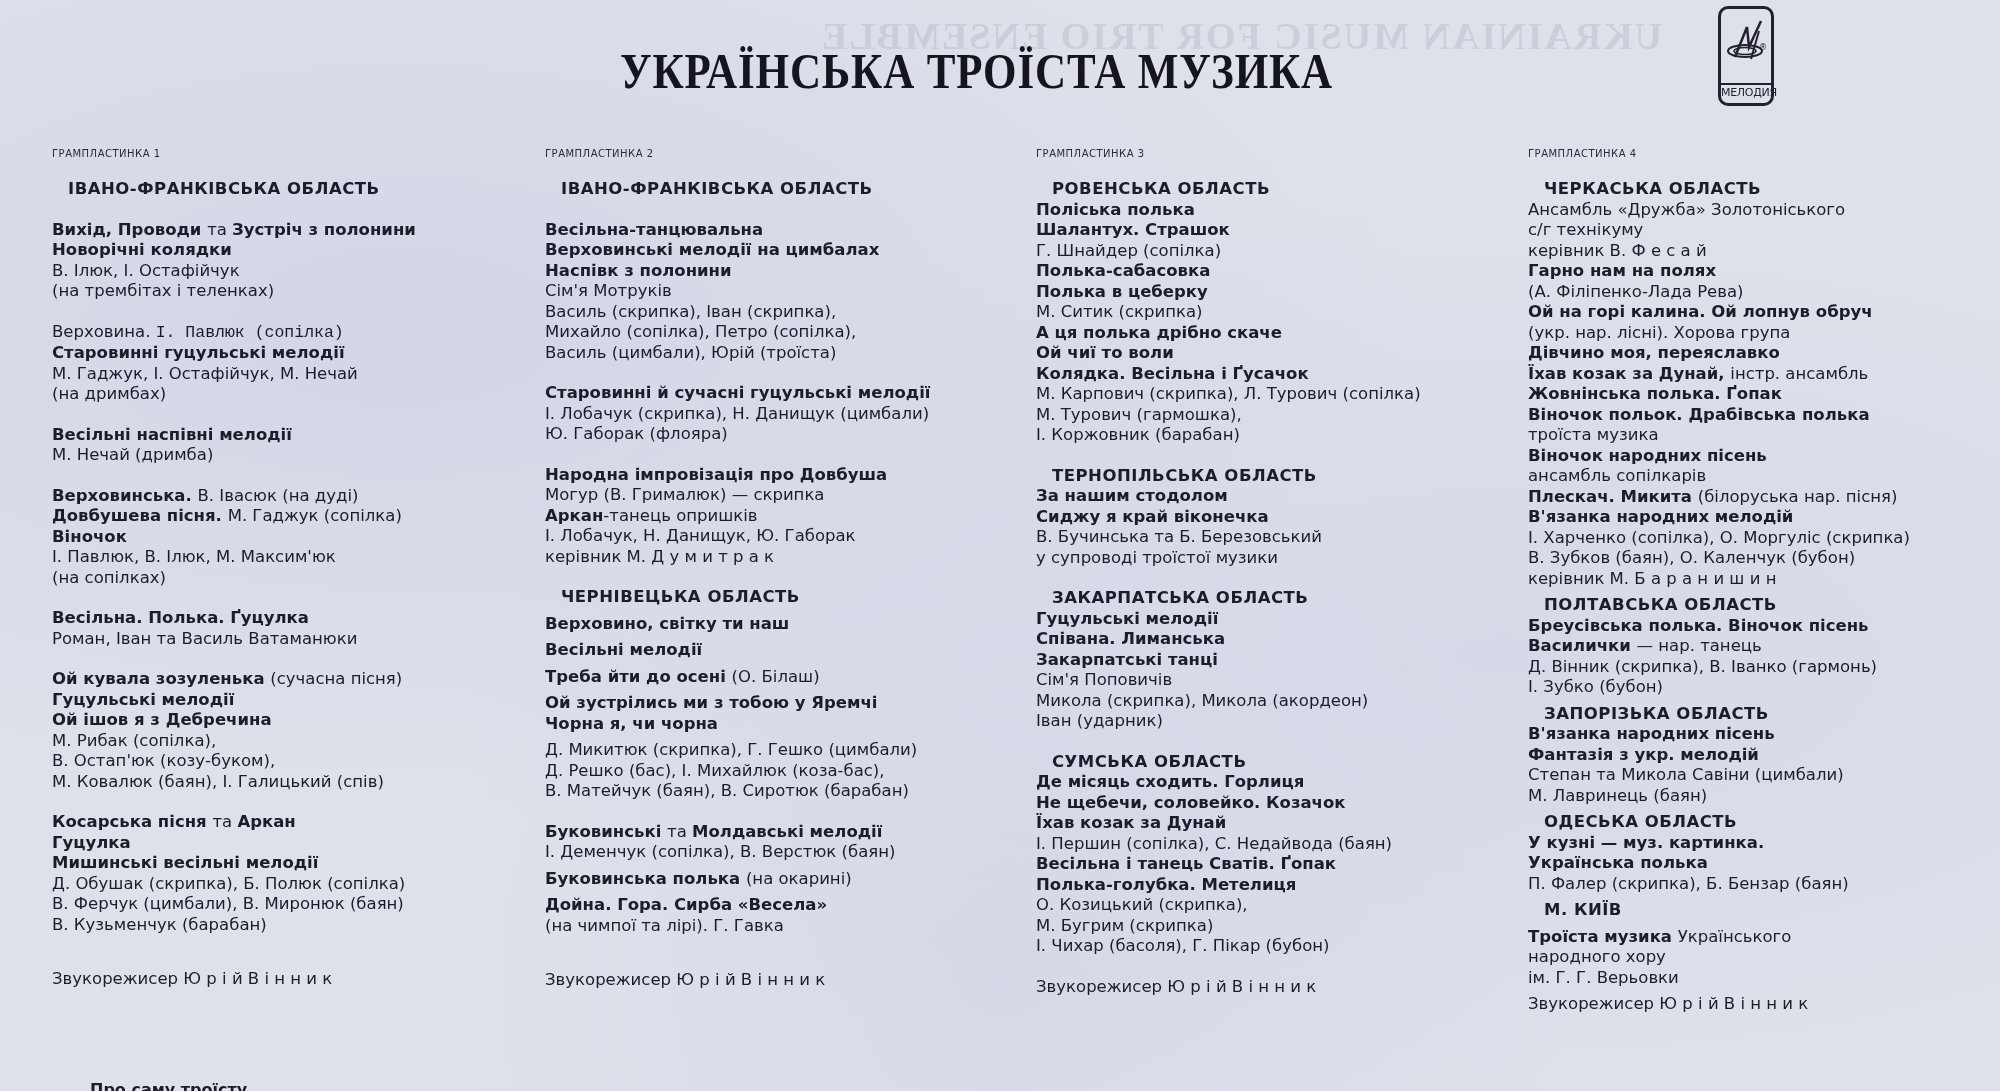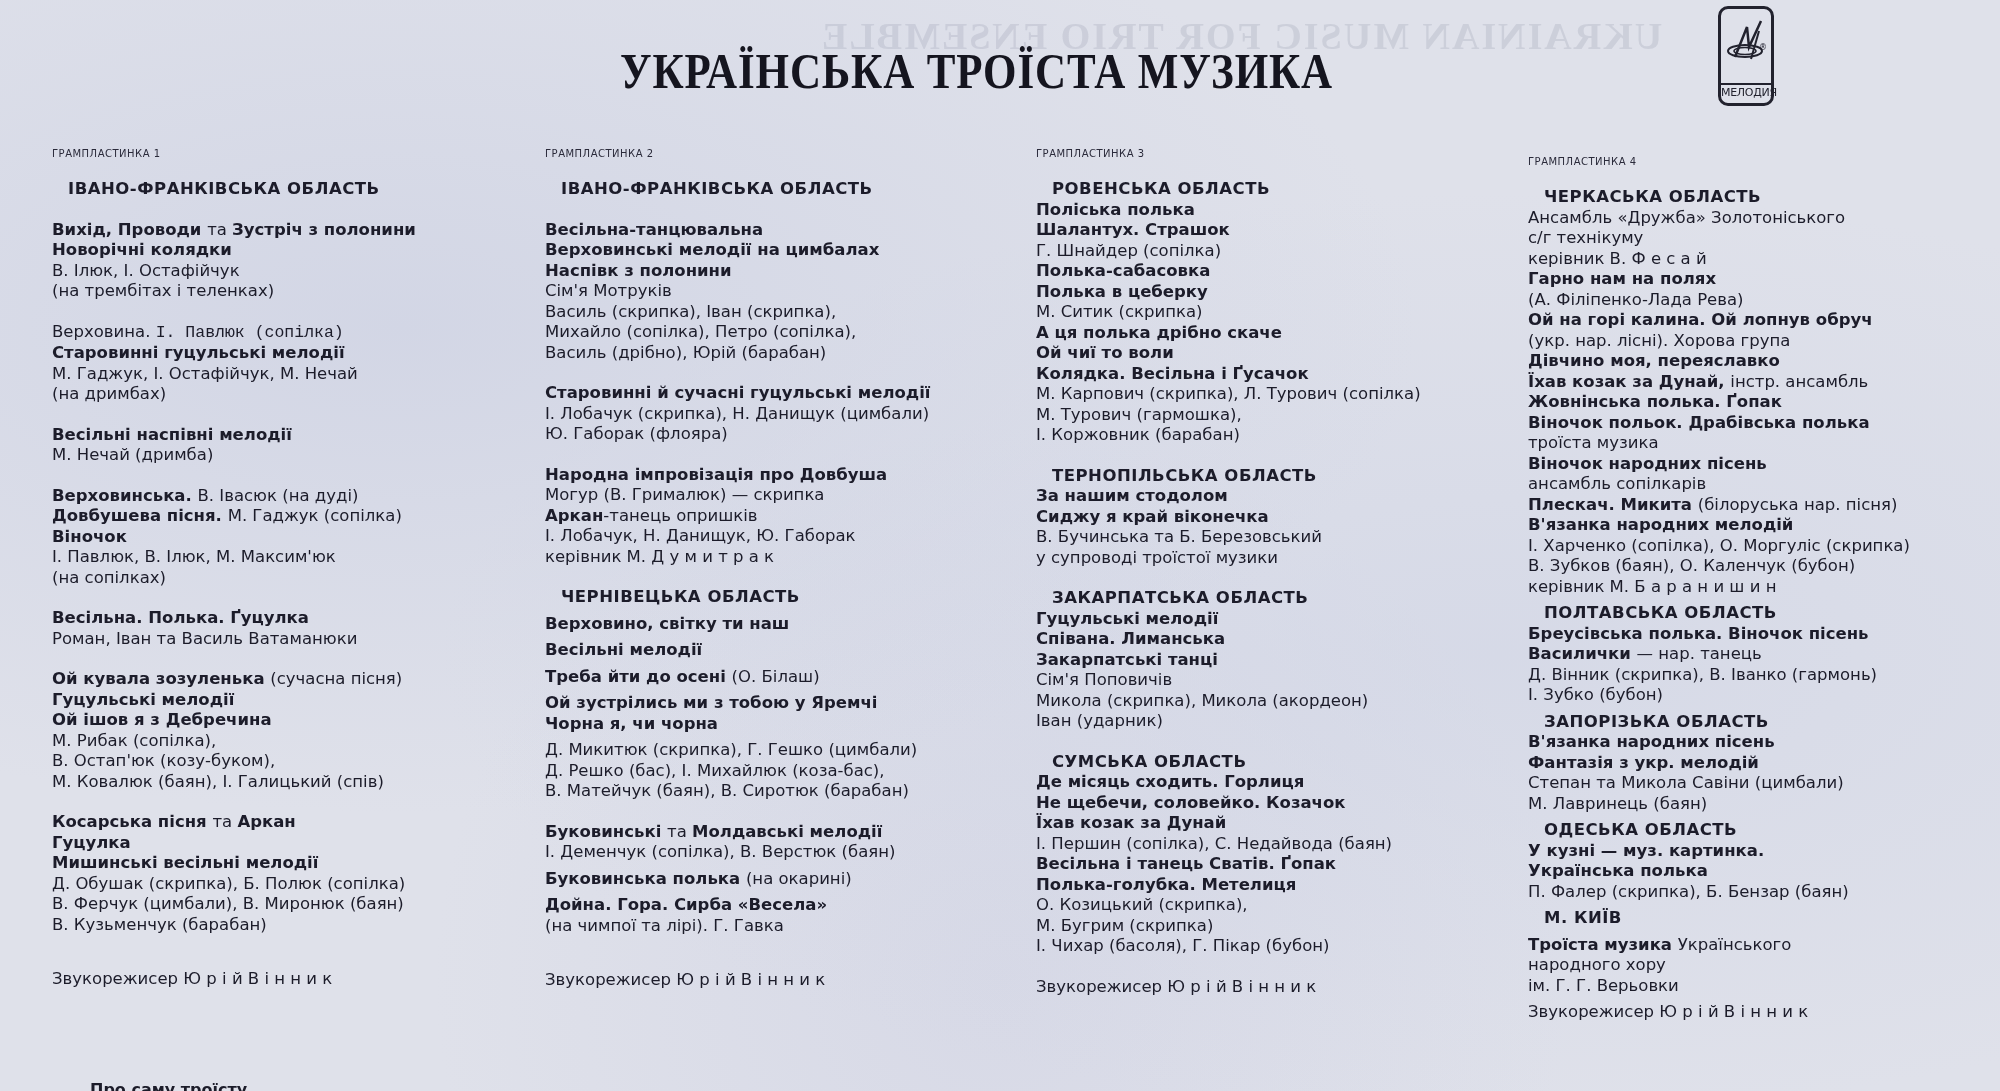--- a/index.html
+++ b/index.html
@@ -31,21 +31,21 @@
     border-top: 2px solid #22222e; padding-top: 1px; width: 100%; text-align: center;
     letter-spacing: -0.3px;
   }
   .reg { position: absolute; top: 34px; right: 4px; font-size: 8px; }
   .col {
     position: absolute; top: 148px; width: 470px;
   }
   .col1 { left: 52px; }
   .col2 { left: 545px; }
   .col3 { left: 1036px; top: 148px; }
-  .col4 { left: 1528px; top: 156px; }
+  .col4 { left: 1528px; top: 148px; }
   .disc {
     font-size: 10px; letter-spacing: 0.5px; color: #2a2a3a; margin-bottom: 20px;
   }
   .line { font-size: 16.5px; line-height: 20.5px; white-space: nowrap; }
   .line.b { font-weight: bold; }
   .line.region { font-weight: bold; font-size: 16.5px; letter-spacing: 0.5px; margin-left: 16px; }
   .line.gap { height: 20px; }
   .line.gap-s { height: 6px; }
   .line.gap-l { height: 34px; }
   .bottom-text {
@@ -125,21 +125,21 @@
   <div class="disc">ГРАМПЛАСТИНКА 2</div>
   <div class="lines">
       <div class="line region">ІВАНО-ФРАНКІВСЬКА ОБЛАСТЬ</div>
       <div class="line gap"></div>
       <div class="line b">Весільна-танцювальна</div>
       <div class="line b">Верховинські мелодії на цимбалах</div>
       <div class="line b">Наспівк з полонини</div>
       <div class="line">Сім'я Мотруків</div>
       <div class="line">Василь (скрипка), Іван (скрипка),</div>
       <div class="line">Михайло (сопілка), Петро (сопілка),</div>
-      <div class="line">Василь (дрібно), Юрій (барабан)</div>
+      <div class="line">Василь (цимбали), Юрій (троїста)</div>
       <div class="line gap"></div>
       <div class="line b">Старовинні й сучасні гуцульські мелодії</div>
       <div class="line">І. Лобачук (скрипка), Н. Данищук (цимбали)</div>
       <div class="line">Ю. Габорак (флояра)</div>
       <div class="line gap"></div>
       <div class="line b">Народна імпровізація про Довбуша</div>
       <div class="line">Могур (В. Грималюк) — скрипка</div>
       <div class="line"><span style="font-weight: bold;">Аркан</span><span style="font-weight: normal;">-танець опришків</span></div>
       <div class="line">І. Лобачук, Н. Данищук, Ю. Габорак</div>
       <div class="line">керівник М.  Д у м и т р а к</div>

